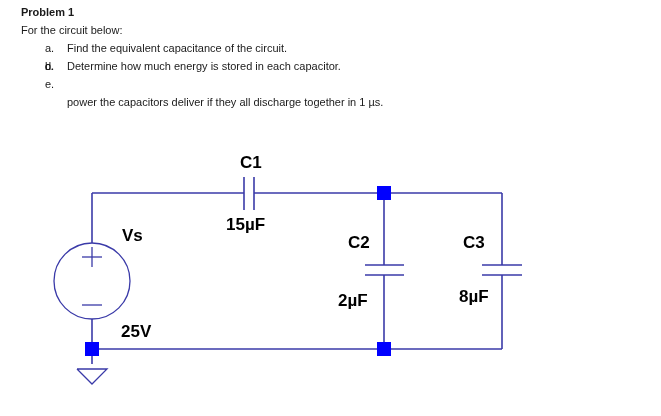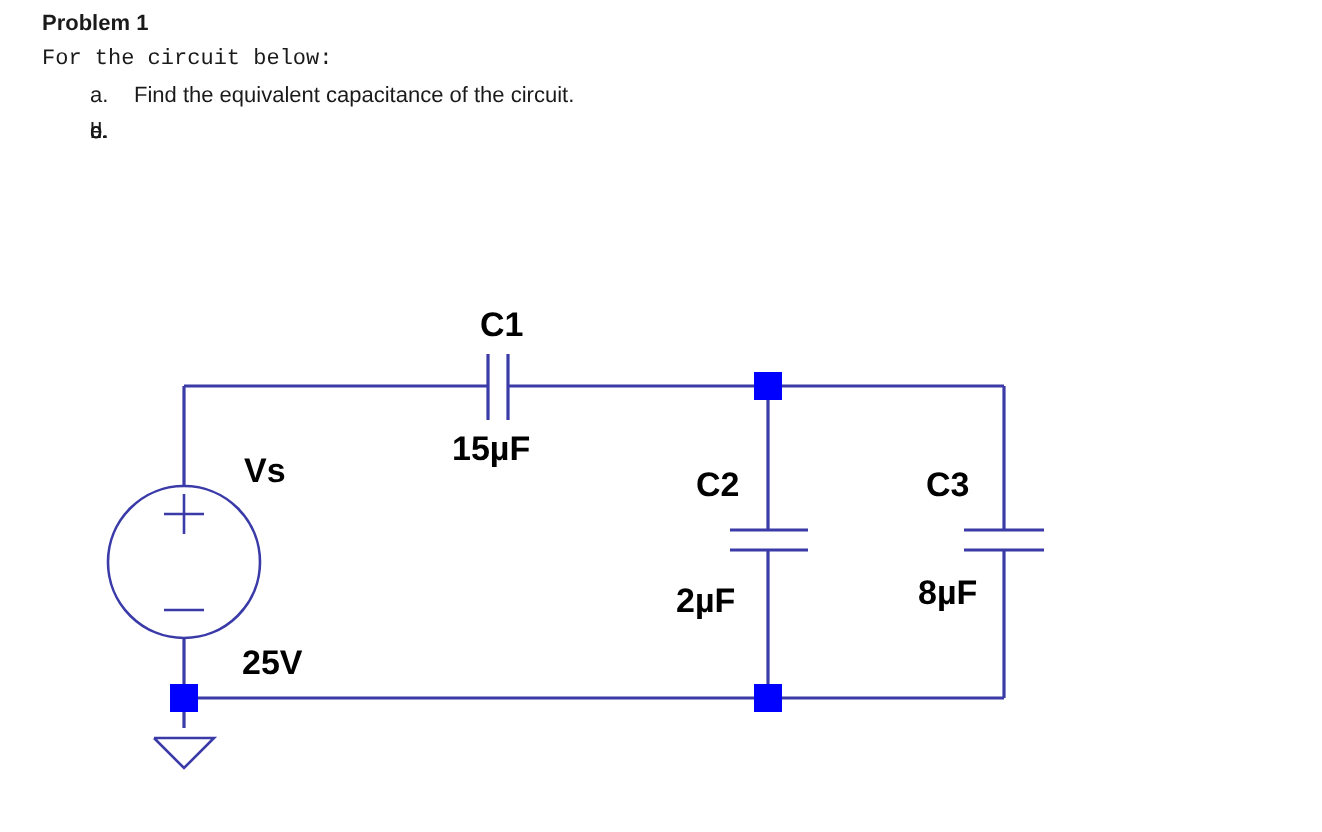--- a/index.html
+++ b/index.html
@@ -23,21 +23,20 @@
       font-size: 11px;
       line-height: 18px;
       color: #1a1a1a;
     }
     .problem-title {
       font-weight: bold;
       margin: 0;
     }
     .intro {
       margin: 0;
-      font-family: Liberation Mono, monospace;
     }
     .tasks {
       list-style: none;
       margin: 0;
       padding: 0;
     }
     .task {
       position: relative;
       padding-left: 46px;
       margin: 0;
@@ -71,24 +70,26 @@
       <span>Find the equivalent capacitance of the circuit.</span>
     </li>
     <li class="task">
       <span class="task-letter">b.</span>
     </li>
     <li class="task">
       <span class="task-letter">c.</span>
     </li>
     <li class="task">
       <span class="task-letter">d.</span>
+      <span>Determine how much energy is stored in each capacitor.</span>
     </li>
     <li class="task">
       <span class="task-letter">e.</span>
       <br>
+      <span>power the capacitors deliver if they all discharge together in 1 µs.</span>
     </li>
   </ul>
 </div>
 
 <svg class="circuit" width="661" height="416" viewBox="0 0 661 416">
   <g id="wires" fill="none" stroke-width="1.6" stroke="#3a3aa8">
 
     <line x1="92" y1="193" x2="244" y2="193"></line>
 
     <line x1="254" y1="193" x2="502" y2="193"></line>

